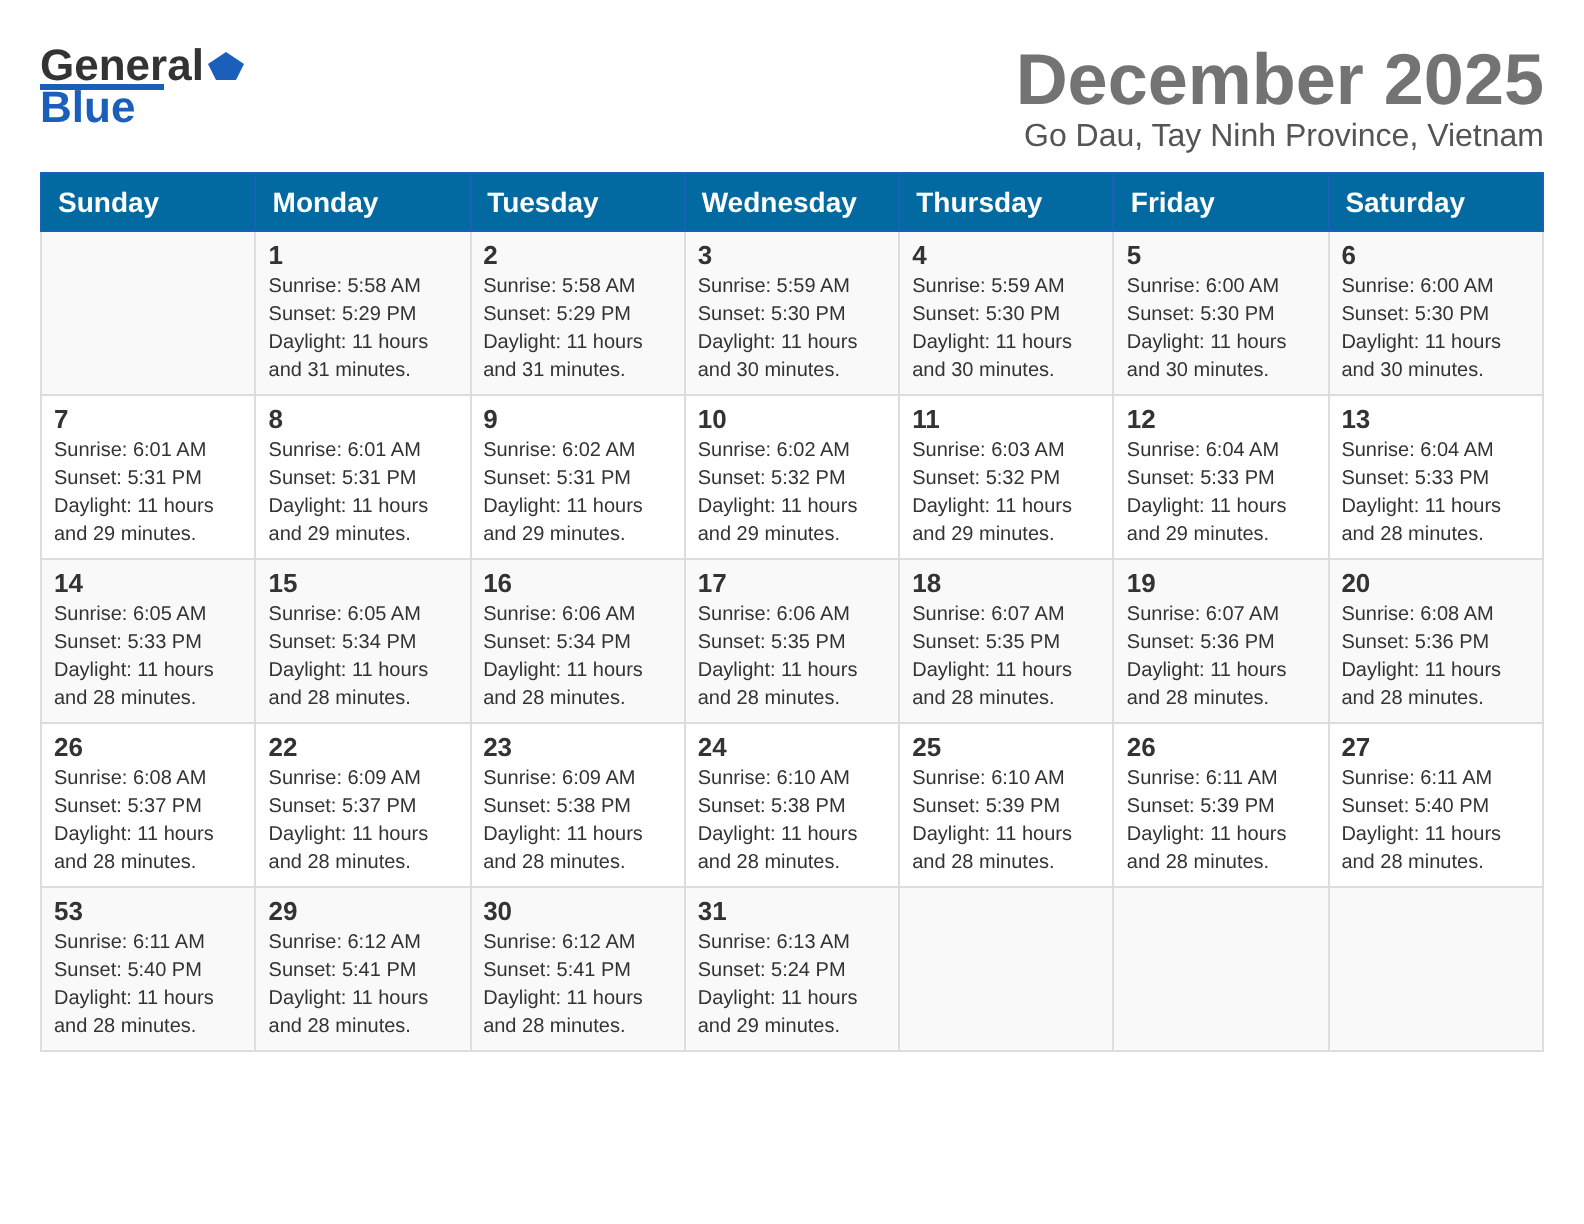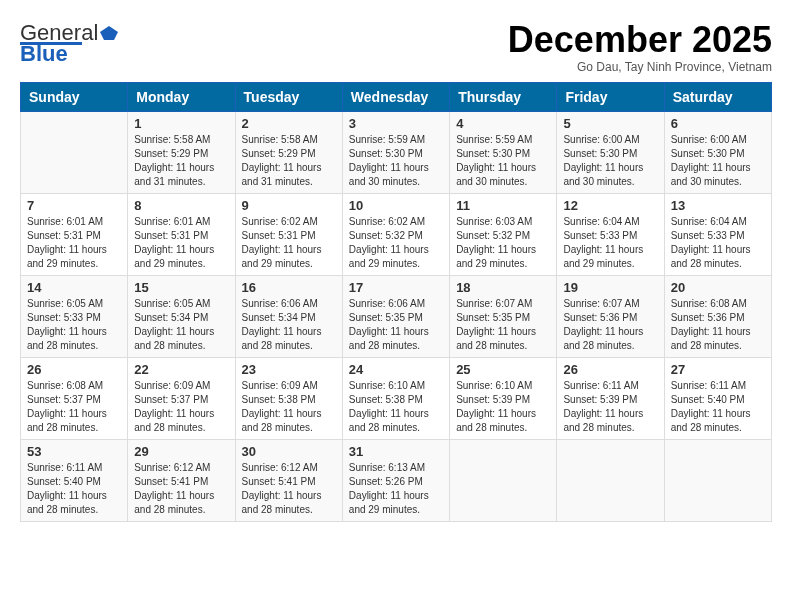--- a/index.html
+++ b/index.html
@@ -20,25 +20,25 @@
       display: flex;
       flex-direction: column;
       align-items: flex-start;
     }
     .title-section {
       text-align: right;
     }
     .month-title {
       font-size: 36px;
       font-weight: bold;
-      color: #000000;
+      color: #737373;
       line-height: 1.1;
     }
     .location {
-      font-size: 12px;
+      font-size: 16px;
       color: #555;
     }
     .calendar {
       width: 100%;
       border-collapse: collapse;
       border: 1px solid #ccc;
     }
     .calendar th {
       background: #0369a1;
       color: #fff;
@@ -76,21 +76,21 @@
     .empty-cell {
       background: #f9f9f9;
     }
   </style>
 </head>
 <body>
 
 <div class="header">
   <div class="logo">
     <div style="display:flex; align-items:center; gap:2px;">
-      <span style="font-size:22px; font-weight:normal; color:#333;">General</span>
+      <span style="font-size:22px; font-weight:bold; color:#333;">General</span>
       <svg width="18" height="18" viewBox="0 0 18 18">
         <polygon points="9,2 18,8 14,16 4,16 0,8" fill="#1a5fba"></polygon>
       </svg>
     </div>
     <div style="display:flex; align-items:center; margin-top:-4px;">
       <div style="width:62px; height:3px; background:#1a5fba;"></div>
     </div>
     <span style="font-size:22px; font-weight:bold; color:#1a5fba; margin-top:-4px;">Blue</span>
   </div>
   <div class="title-section">
@@ -328,21 +328,21 @@
         <td>
           <span class="day-number">30</span>
           <div class="day-info" style="white-space: pre-line;">Sunrise: 6:12 AM
 Sunset: 5:41 PM
 Daylight: 11 hours
 and 28 minutes.</div>
         </td>
         <td>
           <span class="day-number">31</span>
           <div class="day-info" style="white-space: pre-line;">Sunrise: 6:13 AM
-Sunset: 5:26 PM
+Sunset: 5:24 PM
 Daylight: 11 hours
 and 29 minutes.</div>
         </td>
         <td class="empty-cell"></td>
         <td class="empty-cell"></td>
         <td class="empty-cell"></td>
       </tr>
     </tbody>
 </table>
 

